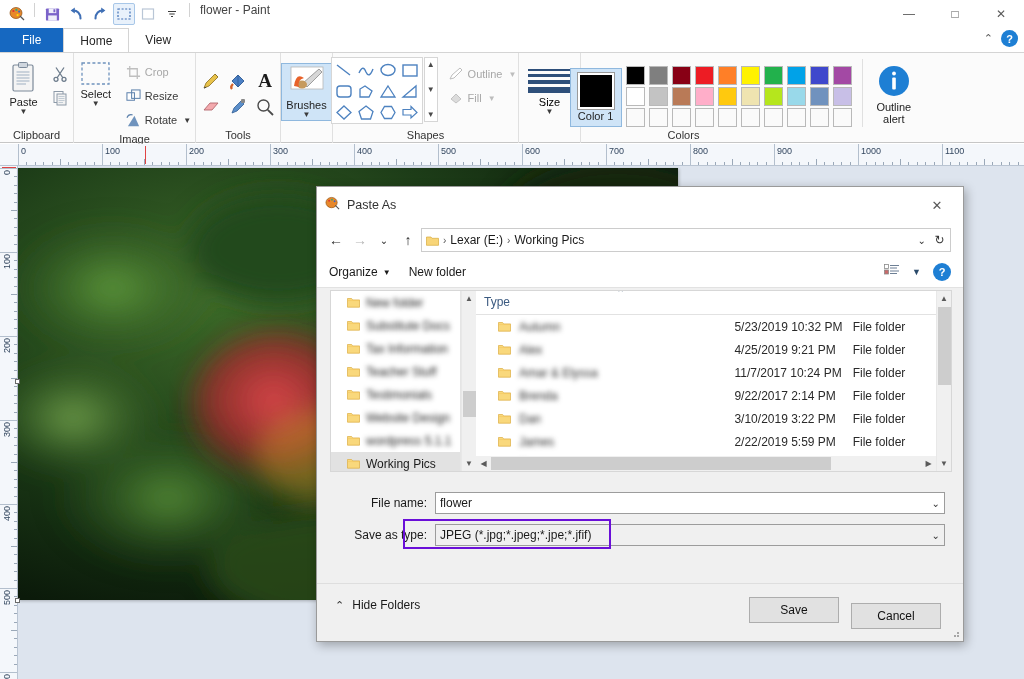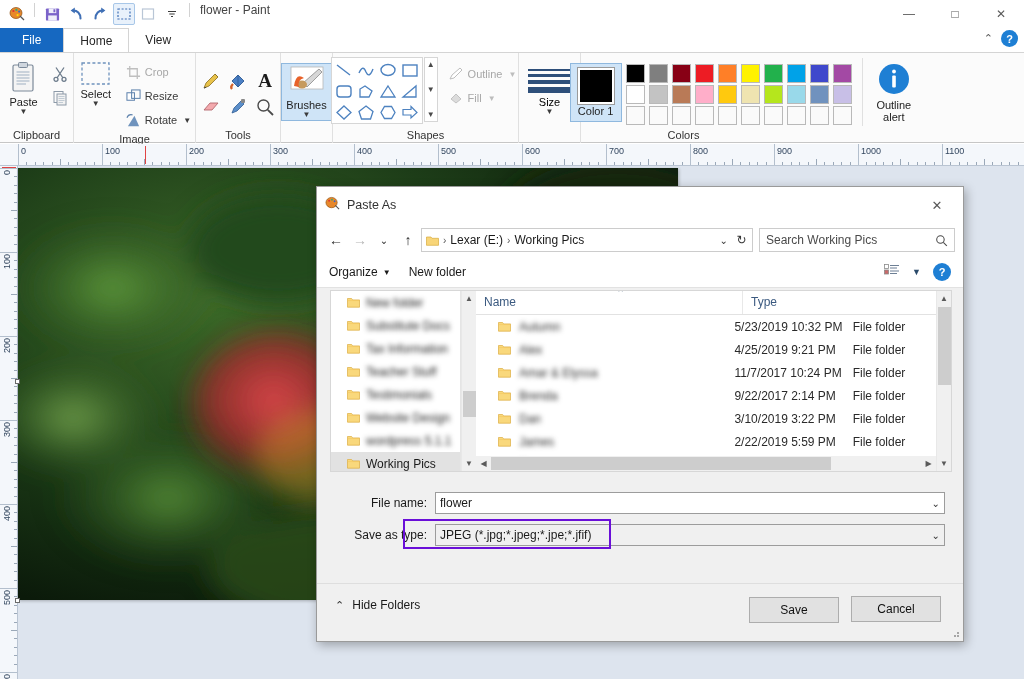--- a/index.html
+++ b/index.html
@@ -569,21 +569,21 @@
         </div>
         <div style="display:flex;flex-direction:column;align-items:center;margin-top:3px">
           <span class="lbl" style="font-size:11px">Size</span>
           <span class="caret">▼</span>
         </div>
       </div>
       <div class="group-label"></div>
     </div>
 
     <div class="group" style="width:325px;border-right:none">
-      <div class="group-body" style="gap:4px;align-items:center;padding-top:4px">
+      <div class="group-body" style="gap:4px;align-items:flex-end;padding-top:4px">
         <div class="colorbtn sel">
           <div class="colorbig"></div>
           <span class="lbl2">Color 1</span>
         </div>
         <div style="padding-top:4px">
           <div class="swatches">
             <div class="sw" style="background:#000000"></div>
             <div class="sw" style="background:#7f7f7f"></div>
             <div class="sw" style="background:#880015"></div>
             <div class="sw" style="background:#ed1c24"></div>
@@ -992,27 +992,20 @@
         <svg width="13" height="11">
           <path d="M0.5 2 L5 2 L6 3.3 L12.5 3.3 L12.5 10.3 L0.5 10.3 Z" fill="#f8d578" stroke="#d9ab3c" stroke-width="0.7"></path>
         </svg>
         <span class="crumb-sep">›</span>
         <span class="crumb">Lexar (E:)</span>
         <span class="crumb-sep">›</span>
         <span class="crumb">Working Pics</span>
         <span class="caret2" style="margin-left:auto;font-size:10px;color:#333">⌄</span>
       </div>
       <span class="refresh">↻</span>
-      <div class="searchbox">
-        <span class="ph">Search Working Pics</span>
-        <svg width="13" height="13" viewBox="0 0 16 16">
-          <circle cx="6.7" cy="6.7" r="4.6" fill="none" stroke="#4a4a4a" stroke-width="1.3"></circle>
-          <path d="M10.2 10.2 L14.6 14.6" stroke="#4a4a4a" stroke-width="1.3"></path>
-        </svg>
-      </div>
     </div>
 
     <div class="dlg-tools">
       <span class="tool-link">
         <span>Organize</span>
         <span style="font-size:8px">▼</span>
       </span>
       <span class="tool-link">New folder</span>
       <span style="margin-left:auto;display:flex;align-items:center;gap:12px">
         <span>
@@ -1091,21 +1084,20 @@
         </div>
 
       <div class="scrollv">
         <div class="sb-arrow">▲</div>
         <div class="sb-thumb" style="top:100px;height:26px"></div>
         <div style="position:absolute;bottom:0;left:0;right:0" class="sb-arrow">▼</div>
       </div>
 
       <div class="listpane">
         <div class="lhead">
-          <div class="col" style="width:266px">Name</div>
           <div class="col" style="width:86px">Type</div>
           <span style="position:absolute;left:140px;top:-4px;font-size:11px;color:#9aa8b8">⌃</span>
         </div>
         <div id="fileRows">
             <div class="lrow">
               <div class="c-name">
                 <svg width="13" height="11" viewBox="0 0 13 11">
                   <path d="M0.5 1.5 L4.6 1.5 L5.7 2.9 L12.5 2.9 L12.5 10.2 L0.5 10.2 Z" fill="#f9d87c" stroke="#dcae42" stroke-width="0.7"></path>
                   <path d="M0.5 3.6 L12.5 3.6" stroke="#f3c45c" stroke-width="0.6"></path>
                 </svg>
@@ -1211,21 +1203,21 @@
       </div>
     </div>
     <div class="hl-box" id="hlBox" style="left: 86px; top: 332px; width: 208px; height: 30px; border-color: rgb(106, 15, 216);"></div>
 
     <div class="dlg-footer">
       <span class="hide-folders">
         <span style="font-size:11px;color:#333">⌃</span>
         <span>Hide Folders</span>
       </span>
       <div class="btn" style="position:absolute;right:124px;top:13px">Save</div>
-      <div class="btn" style="position:absolute;right:22px;top:12px">Cancel</div>
+      <div class="btn" style="position:absolute;right:22px;top:19px">Cancel</div>
       <svg class="grip" viewBox="0 0 10 10">
         <g fill="#a6a6a6">
             <rect x="7" y="7" width="2" height="2"></rect>
             <rect x="4" y="7" width="2" height="2"></rect>
             <rect x="7" y="4" width="2" height="2"></rect>
           </g>
       </svg>
     </div>
   </div>
 </div>

